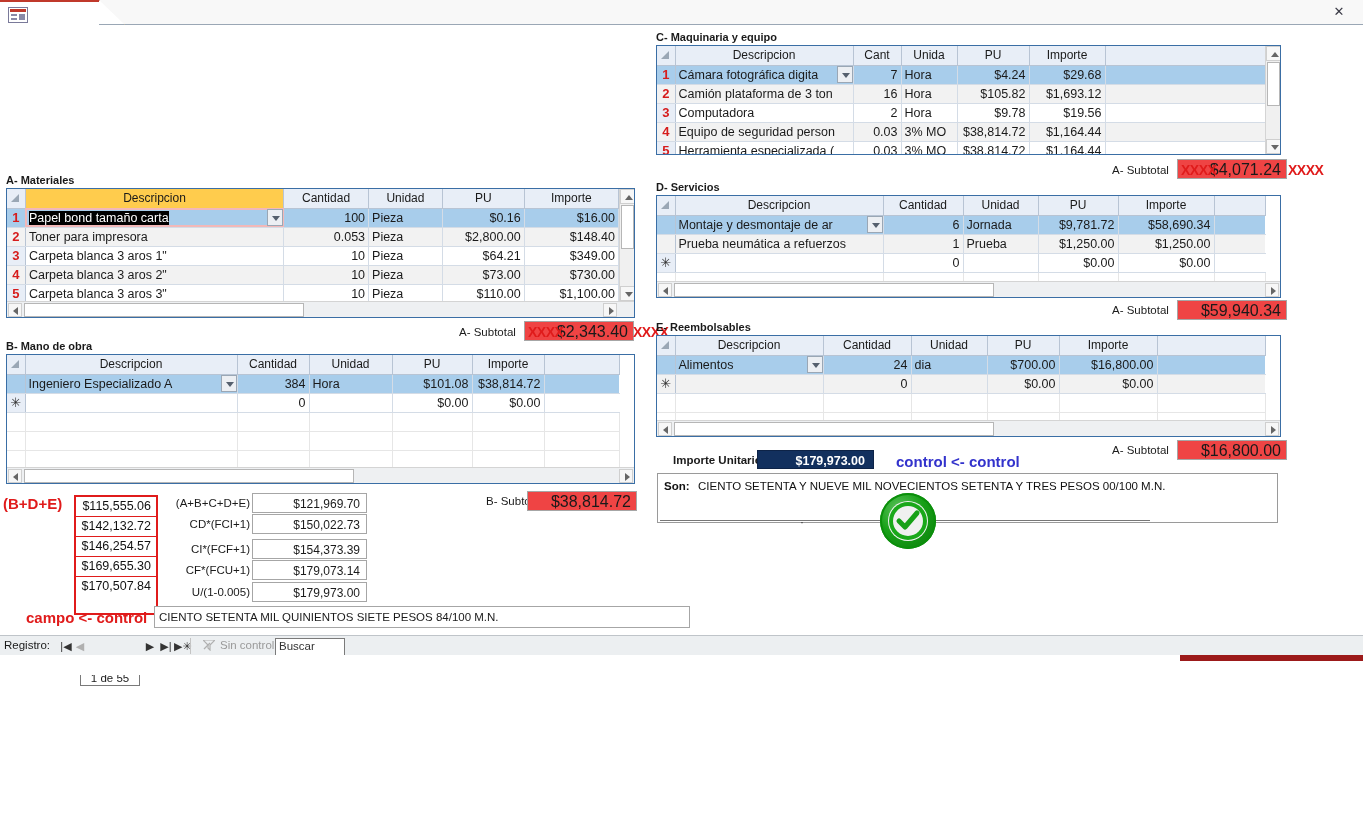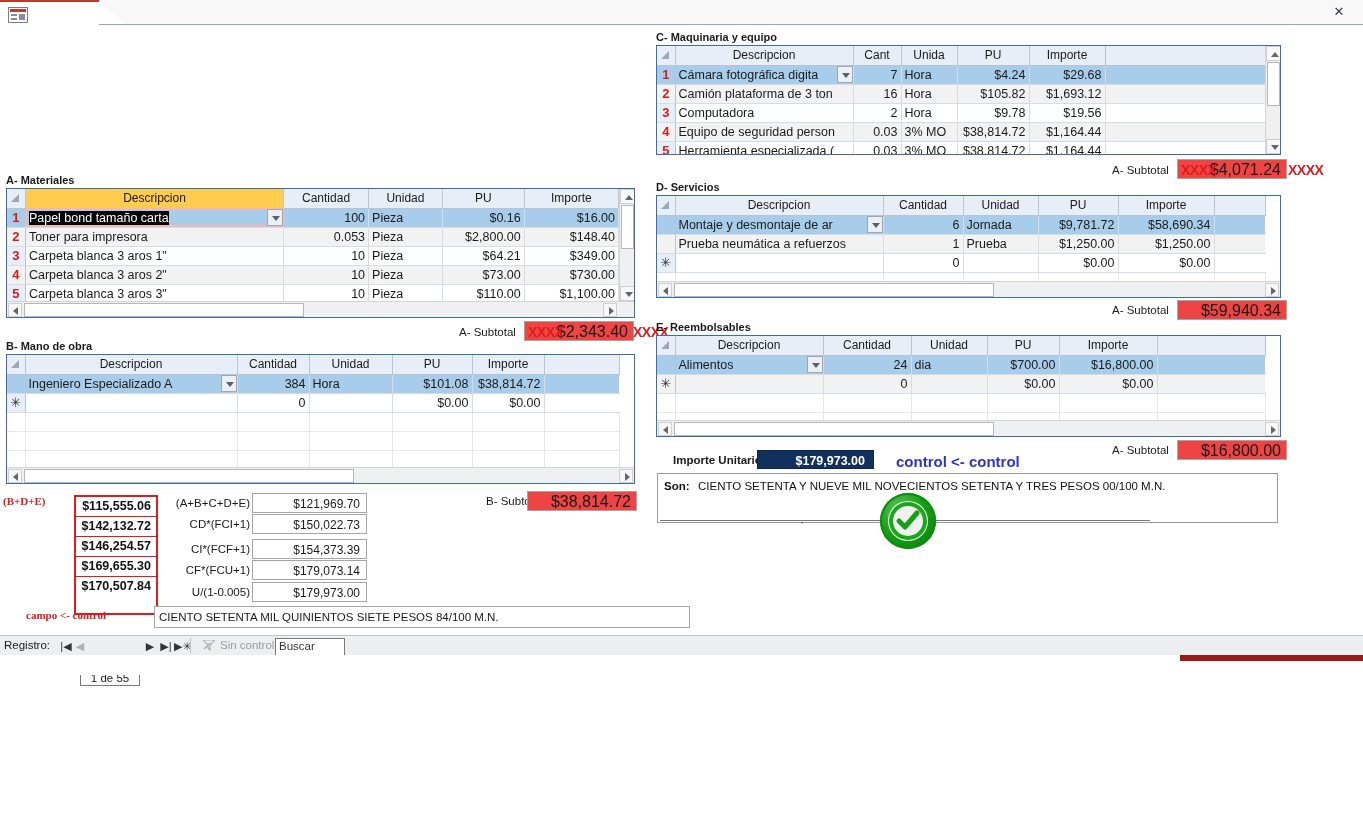--- a/index.html
+++ b/index.html
@@ -189,23 +189,22 @@
   .red-stack{
     position:absolute; border:2px solid #e01b1b; background:#fff;
   }
   .red-stack .rv{
     height:20px; line-height:19px; font-size:12.5px; text-align:right;
     padding-right:5px; color:#111;
     border-bottom:1px solid #e01b1b;
   }
   .red-stack .rv:last-child{ border-bottom:none; }
   .red-anno{
-    position:absolute; color:#e01b1b; font-weight:bold; font-size:11px;
+    position:absolute; color:#e01b1b; font-weight:bold; font-size:15px;
     white-space:nowrap;
-    font-family:Liberation Serif, serif;
   }
   .blue-anno{
     position:absolute; color:#3333cc; font-weight:bold; font-size:15px;
     white-space:nowrap;
   }
 
   .longtext{
     position:absolute; border:1px solid #a6a6a6; background:#fff;
     font-size:11.5px; padding:2px 4px; color:#1a1a1a; height:22px;
     line-height:17px; white-space:nowrap; overflow:hidden;
@@ -752,21 +751,21 @@
   <div class="calc-lab" style="left:150px; top:586px; width:100px;">U/(1-0.005)</div>
   <div class="calc-lab" style="left:146px; top:543px; width:18px; text-align:left;">to</div>
   <div class="calc-lab" style="left:146px; top:586px; width:18px; text-align:left;">ar</div>
 
   <div class="calc-box" style="left:252px; top:493px; width:115px;">$121,969.70</div>
   <div class="calc-box" style="left:252px; top:514px; width:115px;">$150,022.73</div>
   <div class="calc-box" style="left:252px; top:539px; width:115px;">$154,373.39</div>
   <div class="calc-box" style="left:252px; top:560px; width:115px;">$179,073.14</div>
   <div class="calc-box" style="left:252px; top:582px; width:115px;">$179,973.00</div>
 
-  <div class="red-stack" style="left:74px; top:495px; width:84px; height:120px;font-weight:bold;">
+  <div class="red-stack" style="left:74px; top:495px; width:84px; height:120px;">
     <div class="rv">$115,555.06</div>
     <div class="rv">$142,132.72</div>
     <div class="rv">$146,254.57</div>
     <div class="rv">$169,655.30</div>
     <div class="rv">$170,507.84</div>
   </div>
 
   <div class="red-anno" style="left:26px; top:609px;">campo &lt;- control</div>
   <div class="longtext" style="left:154px; top:606px; width:536px;">CIENTO SETENTA MIL QUINIENTOS SIETE PESOS 84/100 M.N.</div>
 

